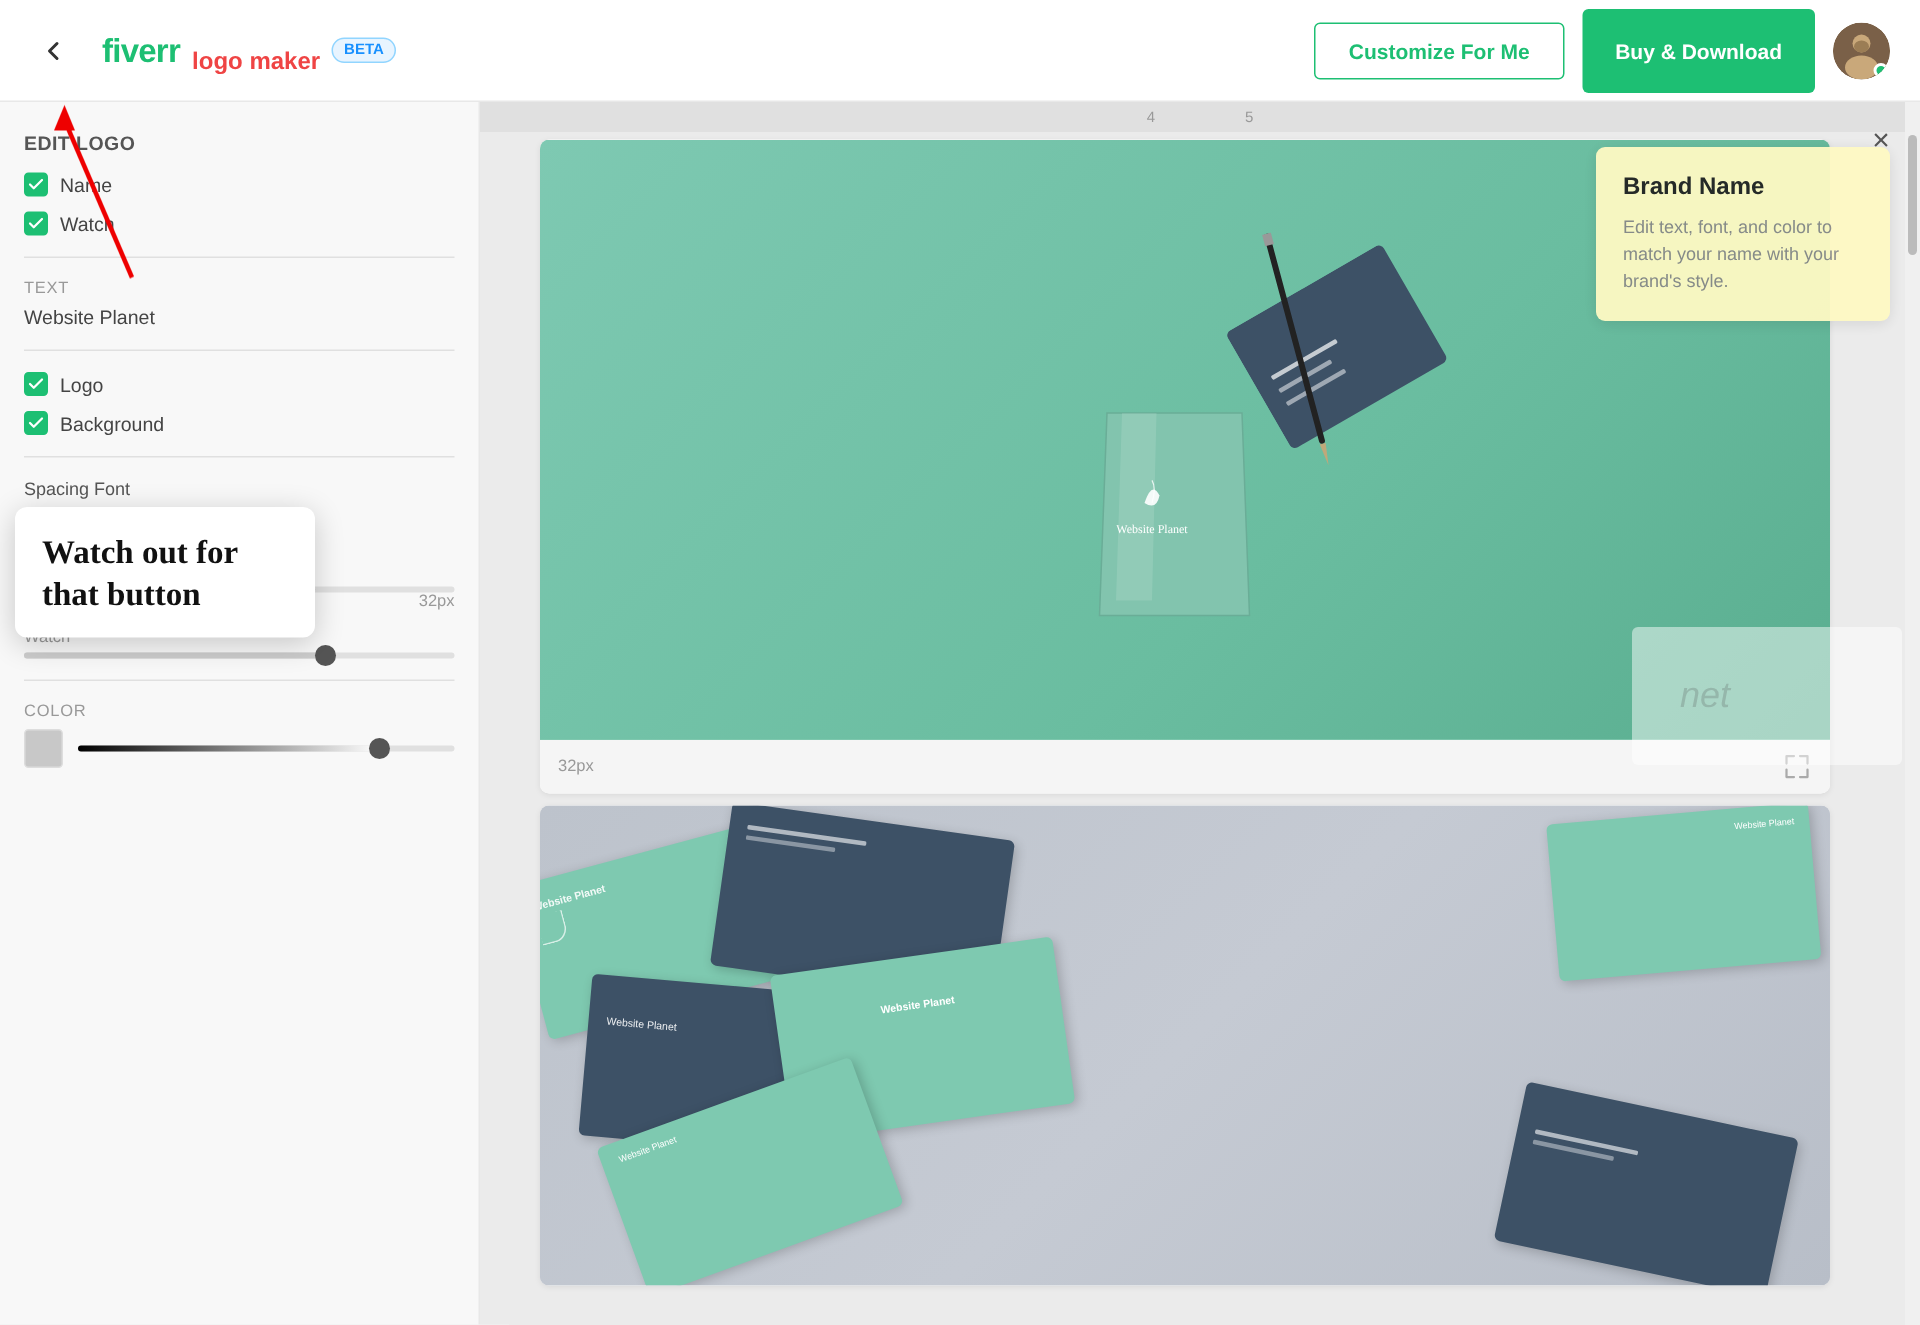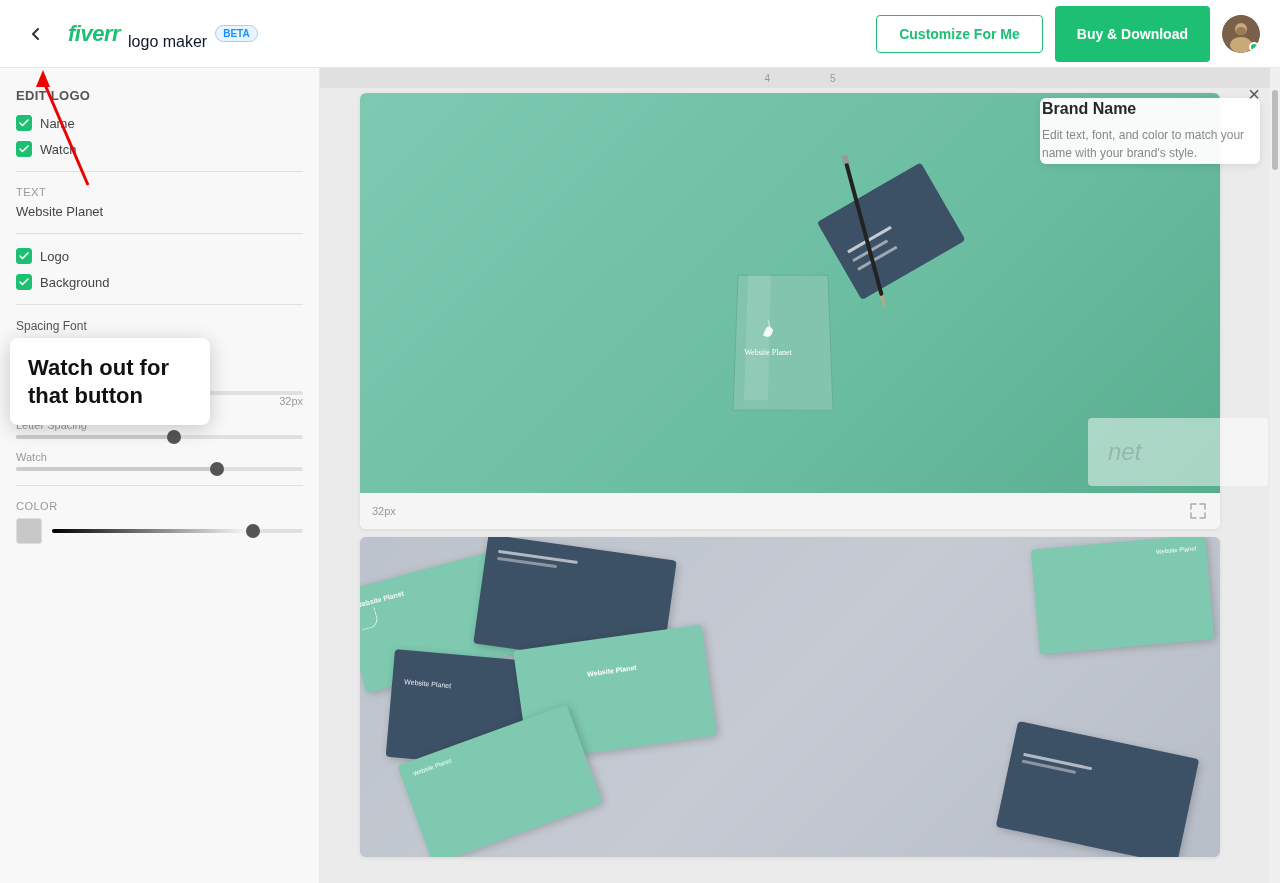--- a/index.html
+++ b/index.html
@@ -35,26 +35,25 @@
     .logo-area {
       display: flex;
       align-items: center;
       gap: 8px;
     }
     .fiverr-logo {
       font-size: 22px;
       font-weight: 700;
       color: #1dbf73;
       letter-spacing: -0.5px;
-      font-style: italic;
     }
     .logo-text {
       font-size: 16px;
-      color: #0f172a;
-      font-weight: 400;
+      color: #ef4444;
+      font-weight: 700;
       margin-top: 16px;
     }
     .beta-badge {
       background: #e8f4ff;
       color: #1890ff;
       font-size: 10px;
       font-weight: 600;
       padding: 2px 7px;
       border-radius: 10px;
       border: 1px solid #91d5ff;
@@ -126,20 +125,21 @@
       overflow-y: auto;
       padding: 20px 16px;
       position: relative;
     }
     .tooltip-box {
       background: #fff;
       border-radius: 8px;
       padding: 16px 18px;
       box-shadow: 0 4px 20px rgba(0,0,0,0.15);
       max-width: 200px;
+      font-family: Liberation Serif, serif;
     }
     .tooltip-text {
       font-size: 22px;
       font-weight: 800;
       color: #222;
       line-height: 1.2;
     }
 
     .sidebar-section-title {
       font-size: 13px;
@@ -419,27 +419,20 @@
 
     <div class="slider-container">
       <div class="slider-label">Font Size</div>
       <div class="slider-track">
         <div class="slider-fill" style="width: 65%"></div>
         <div class="slider-thumb" style="left: 65%"></div>
       </div>
       <div class="slider-value">32px</div>
     </div>
 
-    <div class="slider-container">
-      <div class="slider-label">Letter Spacing</div>
-      <div class="slider-track">
-        <div class="slider-fill" style="width: 55%"></div>
-        <div class="slider-thumb" style="left: 55%"></div>
-      </div>
-    </div>
 
     <div class="slider-container">
       <div class="slider-label">Watch</div>
       <div class="slider-track">
         <div class="slider-fill" style="width: 70%"></div>
         <div class="slider-thumb" style="left: 70%"></div>
       </div>
     </div>
 
     <hr class="section-divider">
@@ -466,21 +459,21 @@
       <span>4</span>
       <span>5</span>
     </div>
 
     <div class="right-scrollbar">
       <div class="scrollbar-thumb"></div>
     </div>
 
     <button class="modal-close">×</button>
 
-    <div style="position:absolute; right: 20px; top: 30px; width: 220px; background: #ffffff; border-radius: 6px; padding: 2px; box-shadow: 0 2px 10px rgba(0,0,0,0.1); z-index: 5; opacity: 0.95;">
+    <div style="position:absolute; right: 20px; top: 30px; width: 196px; background: #fef9c3; border-radius: 6px; padding: 18px; box-shadow: 0 2px 10px rgba(0,0,0,0.1); z-index: 5; opacity: 0.95;">
       <div style="font-size: 16px; font-weight: 700; color: #222; margin-bottom: 8px;">Brand Name</div>
       <div style="font-size: 12px; color: #888; line-height: 1.5;">Edit text, font, and color to match your name with your brand's style.</div>
     </div>
 
     <div style="padding: 30px 40px; padding-right: 60px; padding-top: 25px; overflow-y: auto; height: 100%;">
 
       <div class="image-card" style="margin-bottom: 8px;">
         <div style="width: 100%; height: 400px; background: #82c9b0; position: relative; overflow: hidden; display: flex; align-items: center; justify-content: center;">
 
           <div style="position:absolute; inset:0; background: linear-gradient(135deg, #7ec9b2 0%, #6abda0 60%, #5aae90 100%);"></div>
@@ -571,21 +564,21 @@
             <div style="padding: 10px 12px;">
               <div style="font-size: 6px; color: white;">Website Planet</div>
             </div>
           </div>
 
         </div>
       </div>
 
     </div>
 
-    <div style="position:absolute; right: 12px; top: 350px; width: 180px; background: rgba(255,255,255,0.8); border-radius: 4px; padding: 20px; z-index: 4; opacity: 0.6;">
+    <div style="position:absolute; right: 12px; top: 350px; width: 180px; background: rgba(255,255,255,0.8); border-radius: 4px; padding: 32px; z-index: 4; opacity: 0.6;">
       <div style="font-size: 24px; color: #bbb; font-style: italic;">net</div>
     </div>
 
   </div>
 
 </div>
 
 <div style="position:fixed; top: 65px; left: 28px; z-index: 1000; pointer-events: none;">
   <svg width="80" height="130" viewBox="0 0 80 130">
 

